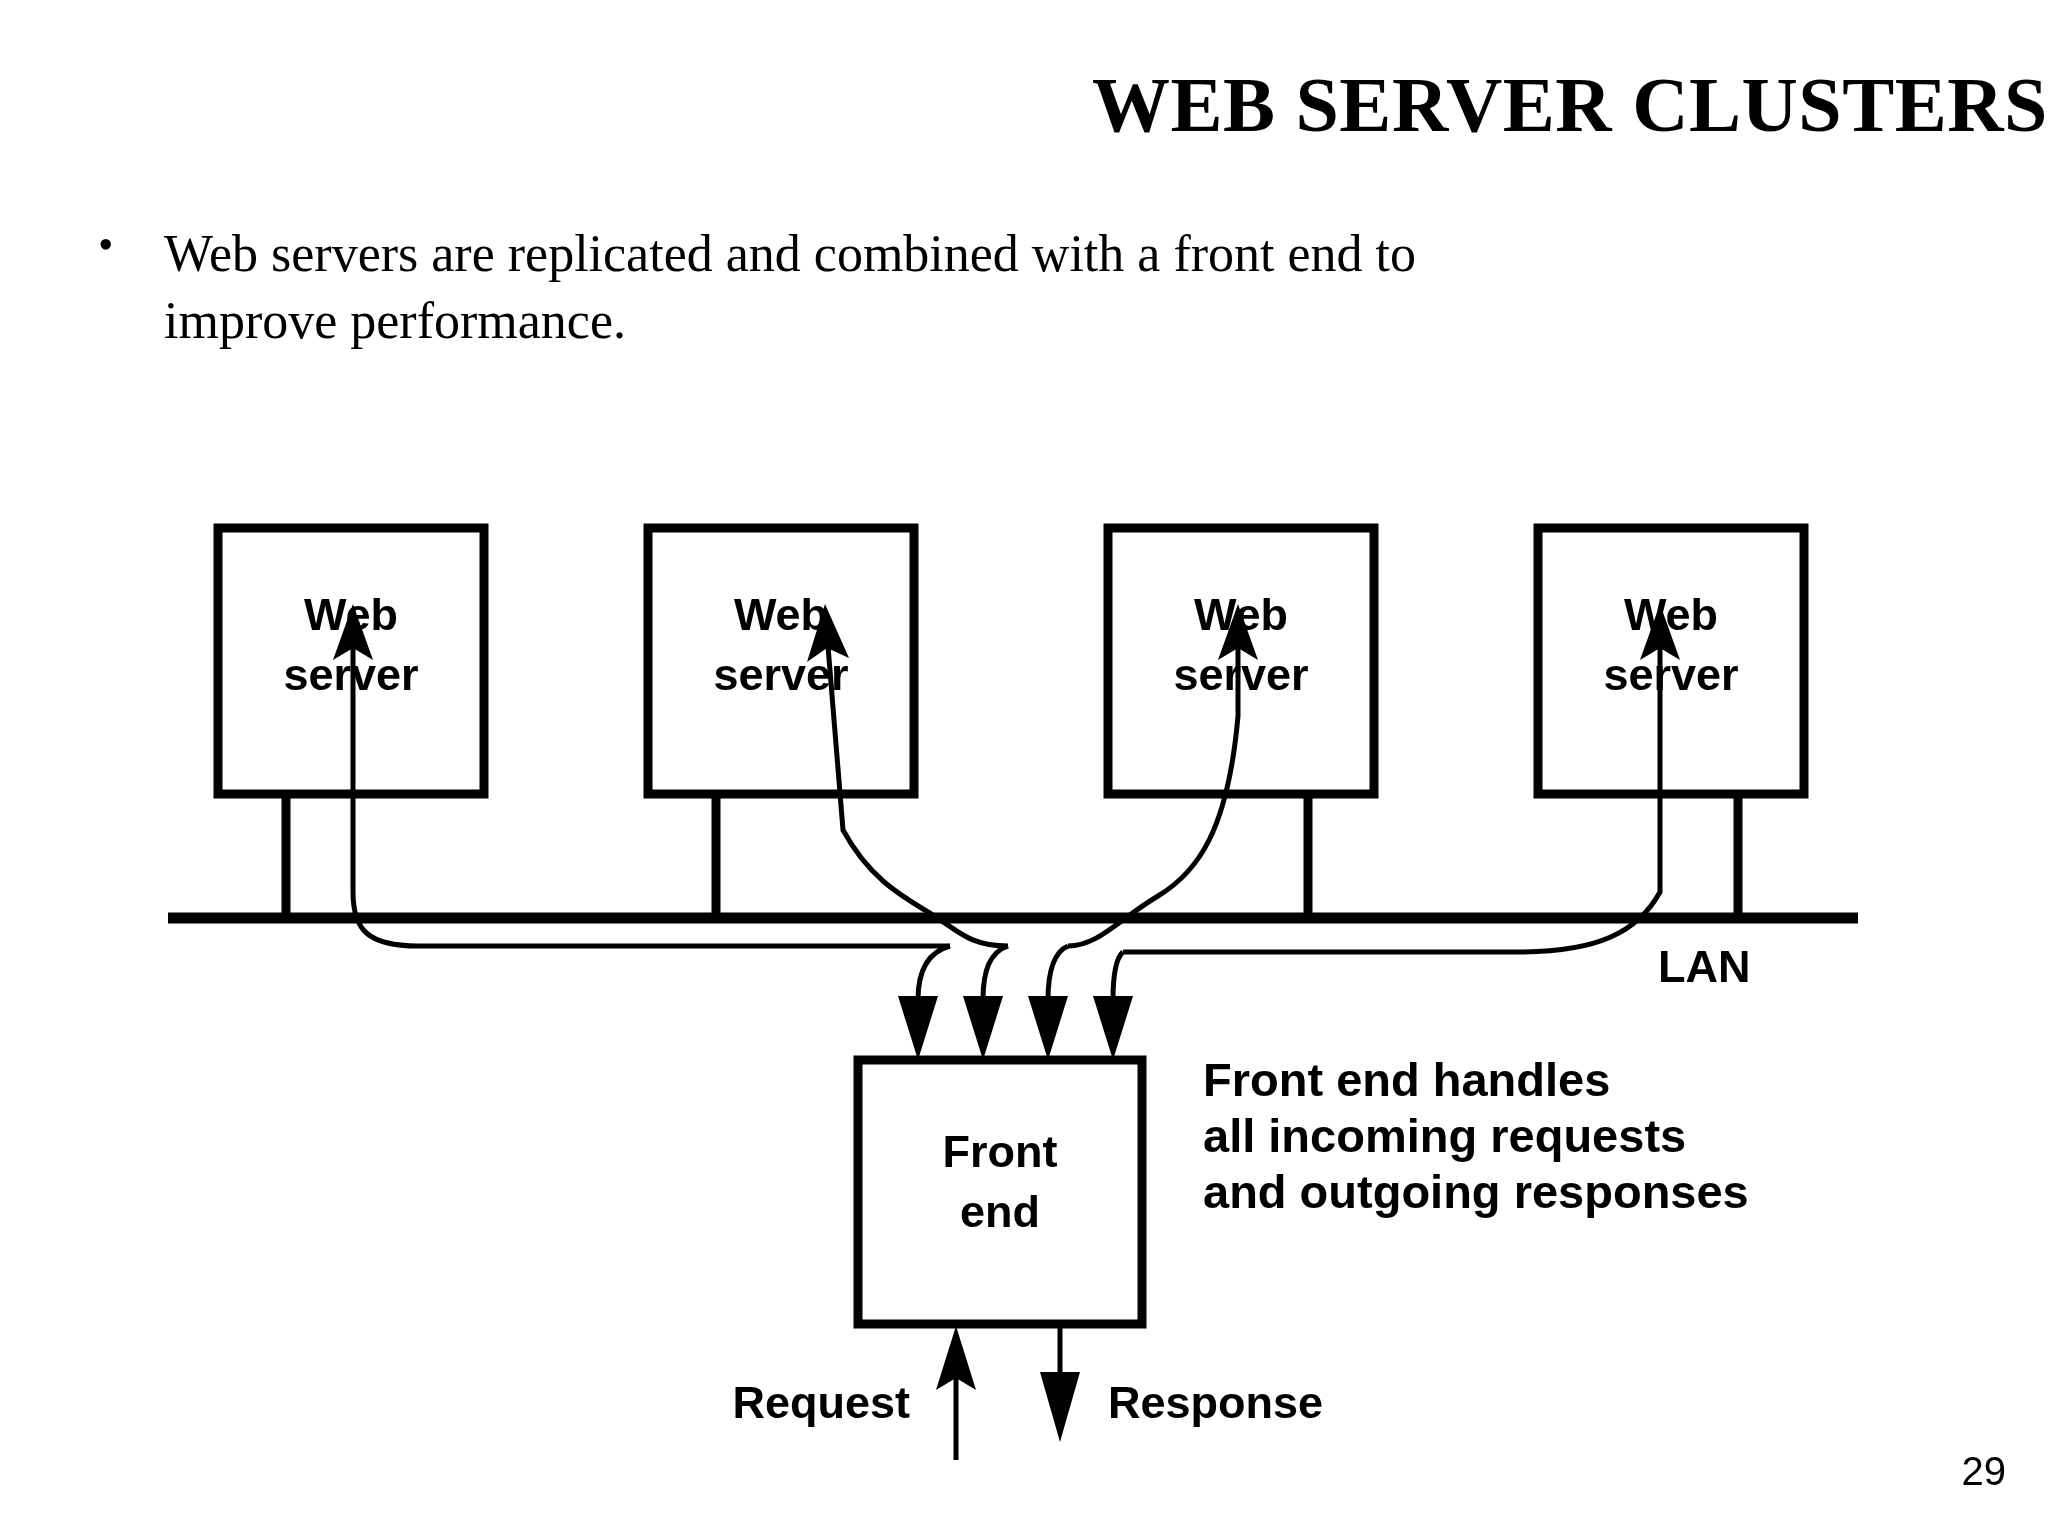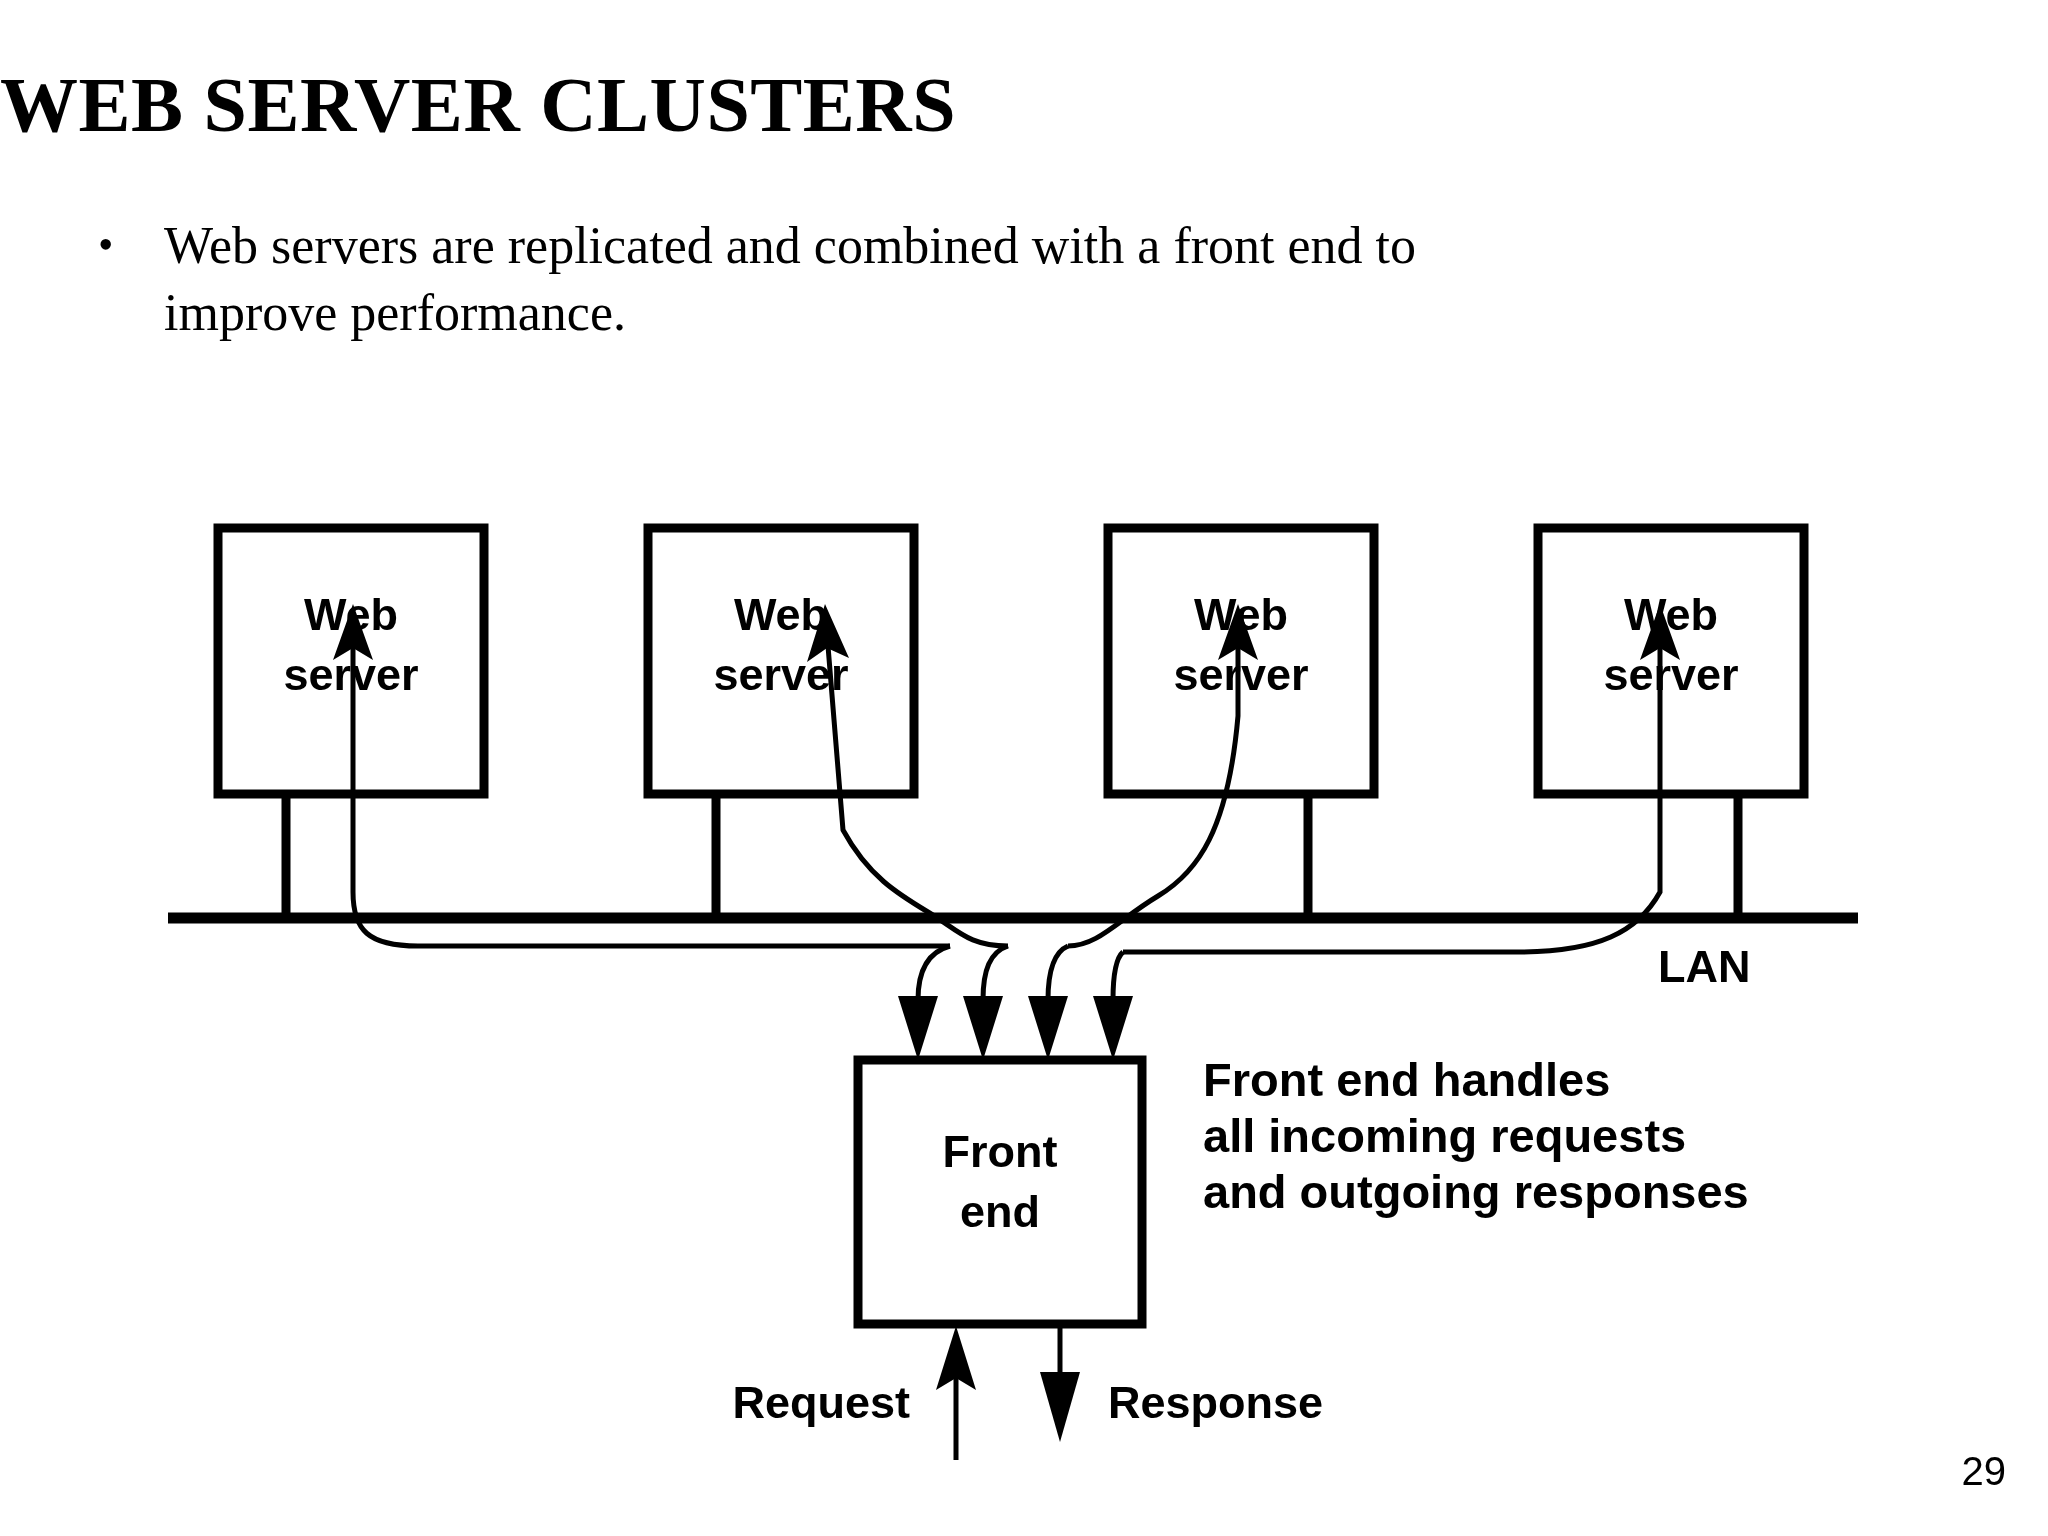--- a/index.html
+++ b/index.html
@@ -15,21 +15,21 @@
     font-family: "Liberation Serif", serif;
     color: #000000;
   }
 
   
   #slide-title {
     position: absolute;
     left: 0;
     top: 66px;
     width: 2048px;
-    text-align: left;
+    text-align: right;
     font-family: "Liberation Serif", serif;
     font-weight: bold;
     font-size: 78px;
     line-height: 1.0;
     letter-spacing: 0.5px;
     color: #000000;
   }
 
   
   #bullet-list {
@@ -48,20 +48,21 @@
   .bullet-mark {
     flex: 0 0 auto;
     width: 66px;
     font-size: 44px;
     line-height: 1.44;
     text-align: left;
     padding-left: 6px;
   }
   .bullet-text {
     flex: 1 1 auto;
+    margin-top: 8px;
   }
 
   
   #diagram {
     position: absolute;
     left: 168px;
     top: 500px;
     width: 1690px;
     height: 610px;
   }

